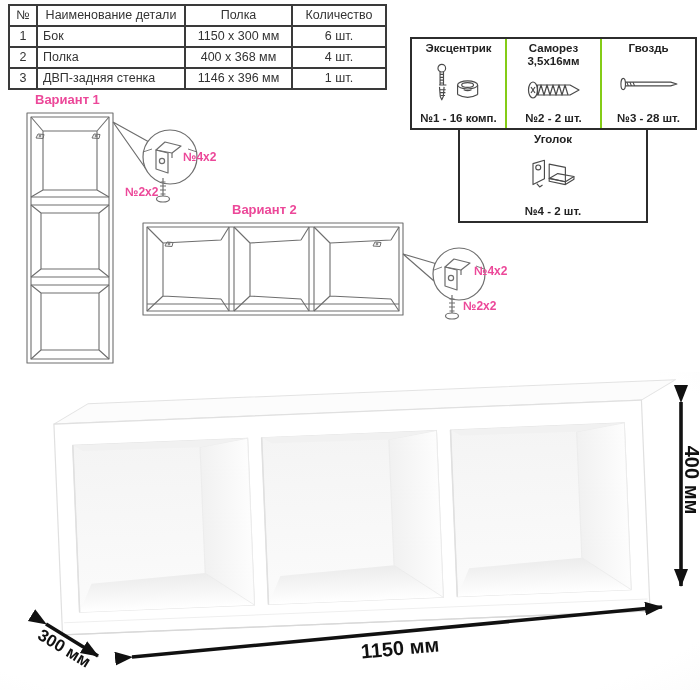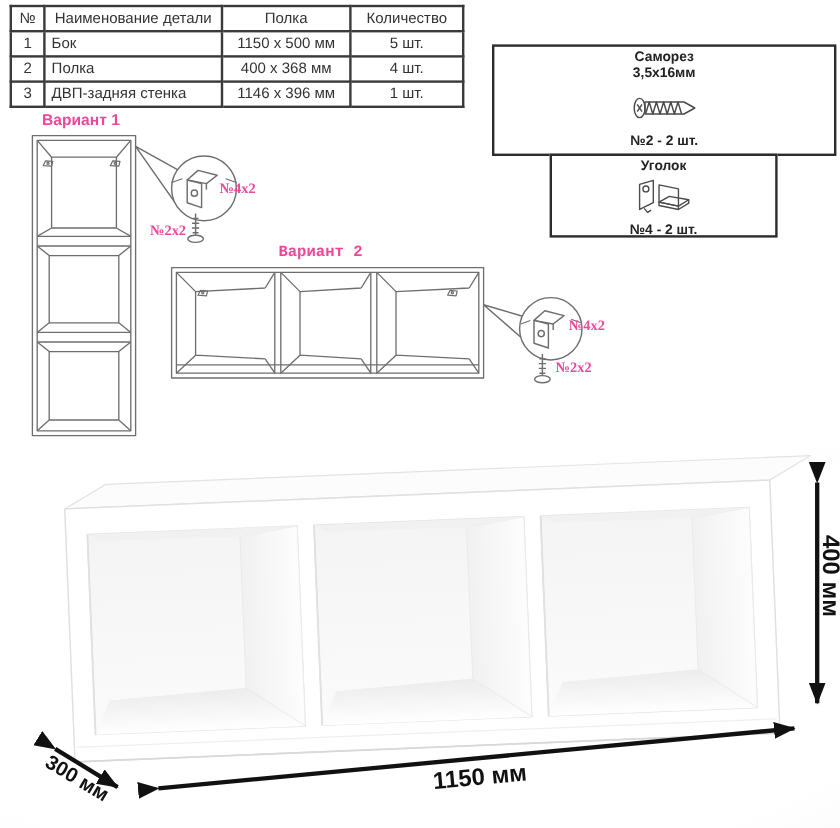--- a/index.html
+++ b/index.html
@@ -7,29 +7,29 @@
        font-family:"Liberation Sans", sans-serif;color:#1d1d1d;}
   
   #parts-table{position:absolute;left:8px;top:4px;border-collapse:collapse;table-layout:fixed;}
   #parts-table td,#parts-table th{border:2px solid #3a3a3a;font-size:12.5px;font-weight:normal;
        color:#333;padding:1px 5px;height:17px;line-height:1.1;background:#fff;white-space:nowrap;overflow:hidden;}
   #parts-table .c{text-align:center;}
   #parts-table .l{text-align:left;}
   
   .hw-row{position:absolute;display:flex;background:#fff;border:2px solid #2c2c2c;box-sizing:border-box;}
   .hw-cell{flex:1 1 0;display:flex;flex-direction:column;align-items:center;justify-content:space-between;
-       border-left:2px solid #a16207;box-sizing:border-box;padding:3px 2px 4px 2px;}
+       border-left:2px solid #84cc16;box-sizing:border-box;padding:3px 2px 4px 2px;}
   .hw-cell:first-child{border-left:none;}
   .hw-title{font-size:11.5px;font-weight:bold;text-align:center;line-height:1.15;white-space:pre-line;color:#222;}
   .hw-count{font-size:11.5px;font-weight:bold;text-align:center;color:#222;}
   .hw-icon{flex:1 1 auto;display:flex;align-items:center;justify-content:center;}
   
   .lab{position:absolute;font-weight:bold;color:#ec4899;white-space:nowrap;}
   .variant-title{font-size:13px;}
-  .callout-label{font-size:12px;font-family:Liberation Serif, serif;}
+  .callout-label{font-size:12px;}
   .dim{font-size:20px;color:#111;text-align:center;}
   
   #photo-bg{position:absolute;left:0;top:372px;width:700px;height:318px;
        background:radial-gradient(120% 120% at 46% 46%, #ffffff 55%, #f0f0f0 100%);}
   svg{display:block;}
   #art{position:absolute;left:0;top:0;}
 </style>
 </head>
 <body>
 
@@ -179,73 +179,100 @@
   <tbody>
       <tr>
     <th class="c">№</th>
     <th class="c">Наименование детали</th>
     <th class="c">Полка</th>
     <th class="c">Количество</th>
   </tr>
   <tr>
     <td class="c">1</td>
     <td class="l">Бок</td>
-    <td class="c">1150 x 500 мм</td>
-    <td class="c">5 шт.</td>
+    <td class="c">1150 x 300 мм</td>
+    <td class="c">6 шт.</td>
   </tr>
   <tr>
     <td class="c">2</td>
     <td class="l">Полка</td>
     <td class="c">400 x 368 мм</td>
     <td class="c">4 шт.</td>
   </tr>
   <tr>
     <td class="c">3</td>
     <td class="l">ДВП-задняя стенка</td>
     <td class="c">1146 x 396 мм</td>
     <td class="c">1 шт.</td>
   </tr>
 </tbody>
   </table>
 
 <div class="hw-row" style="left:410px;top:37px;width:287px;height:93px;">
   <div class="hw-cell">
+    <div class="hw-title">Эксцентрик</div>
+    <div class="hw-icon">
+      <svg width="58" height="44" viewBox="0 0 58 46" fill="none" stroke="#4a4a4a" stroke-width="1.2" stroke-linejoin="round">
+        <circle cx="11" cy="6.5" r="4"></circle>
+        <path d="M9.2,10.3 V24 M12.8,10.3 V24 M9.2,13 h3.6 M9.2,16 h3.6 M9.2,19 h3.6 M9.2,22 h3.6"></path>
+        <path d="M8.2,24 h7.6 M8.6,26 L9.4,36 L11,39.5 L12.6,36 L13.4,26"></path>
+        <path d="M8.9,29 h6.2 M9.2,32 h5.6 M9.6,35 h4.8"></path>
+        <ellipse cx="38" cy="24" rx="10.5" ry="4.2"></ellipse>
+        <path d="M27.5,24 V34 M48.5,24 V34 M27.5,34 Q38,40 48.5,34"></path>
+        <ellipse cx="38" cy="24" rx="6.2" ry="2.5"></ellipse>
+        <path d="M34,29 q4,2 8,0"></path>
+      </svg>
+    </div>
+    <div class="hw-count">№1 - 16 комп.</div>
+  </div>
+  <div class="hw-cell">
     <div class="hw-title">Саморез
 3,5x16мм</div>
     <div class="hw-icon">
       <svg width="60" height="26" viewBox="0 0 60 26" fill="none" stroke="#4a4a4a" stroke-width="1.2" stroke-linejoin="round">
         <ellipse cx="9" cy="13" rx="4.5" ry="8"></ellipse>
         <path d="M7,10 l4,6 M11,10 l-4,6"></path>
         <path d="M13.5,8 H46 L55,13 L46,18 H13.5 Z"></path>
         <path d="M14,18 L17,8 L20,18 L23,8 L26,18 L29,8 L32,18 L35,8 L38,18 L41,8 L44,18"></path>
       </svg>
     </div>
     <div class="hw-count">№2 - 2 шт.</div>
   </div>
+  <div class="hw-cell">
+    <div class="hw-title">Гвоздь</div>
+    <div class="hw-icon">
+      <svg width="64" height="20" viewBox="0 0 62 18" fill="none" stroke="#4a4a4a" stroke-width="1.1" stroke-linejoin="round">
+        <ellipse cx="6" cy="9" rx="2.2" ry="5.5"></ellipse>
+        <path d="M8.2,7.2 H52 L58,9 L52,10.8 H8.2"></path>
+        <path d="M9.5,7.2 l1.5,3.6 M12.5,7.2 l1.5,3.6 M15.5,7.2 l1.5,3.6"></path>
+      </svg>
+    </div>
+    <div class="hw-count">№3 - 28 шт.</div>
+  </div>
 </div>
 
-<div class="hw-row" style="left:458px;top:128px;width:190px;height:70px;">
+<div class="hw-row" style="left:458px;top:128px;width:190px;height:95px;">
   <div class="hw-cell">
     <div class="hw-title">Уголок</div>
     <div class="hw-icon">
       <svg width="56" height="40" viewBox="0 0 56 42" fill="none" stroke="#4a4a4a" stroke-width="1.2" stroke-linejoin="round">
         <path d="M7,8 L19,4.5 V24 L7,30 Z"></path>
         <circle cx="12.5" cy="12" r="2.6"></circle>
         <path d="M11,29 l3,3.5 l3,-2"></path>
         <path d="M24,8.5 L41,12 V27 L24,23.5 Z"></path>
         <path d="M24,23.5 L41,27 L50,21.5 L33,18.5 Z"></path>
         <path d="M41,27 V30 L50,24.5 V21.5 M24,23.5 V26.5 L41,30"></path>
       </svg>
     </div>
     <div class="hw-count">№4 - 2 шт.</div>
   </div>
 </div>
 
 <div class="lab variant-title" style="left:35px;top:92px;">Вариант 1</div>
-<div class="lab variant-title" style="left:232px;top:202px;font-family:Liberation Mono, monospace;">Вариант 2</div>
+<div class="lab variant-title" style="left:232px;top:202px;">Вариант 2</div>
 
 <div class="lab callout-label" style="left:183px;top:150px;">№4x2</div>
 <div class="lab callout-label" style="left:125px;top:185px;">№2x2</div>
 <div class="lab callout-label" style="left:474px;top:264px;">№4x2</div>
 <div class="lab callout-label" style="left:463px;top:299px;">№2x2</div>
 
 <div class="lab dim" style="left:320px;top:637px;width:160px;transform:rotate(-5.3deg);">1150 мм</div>
 <div class="lab dim" style="left:703px;top:400px;width:160px;transform:rotate(90deg);transform-origin:0 0;">400 мм</div>
 <div class="lab dim" style="left:16px;top:639px;width:96px;font-size:17px;transform:rotate(31deg);">300 мм</div>
 

